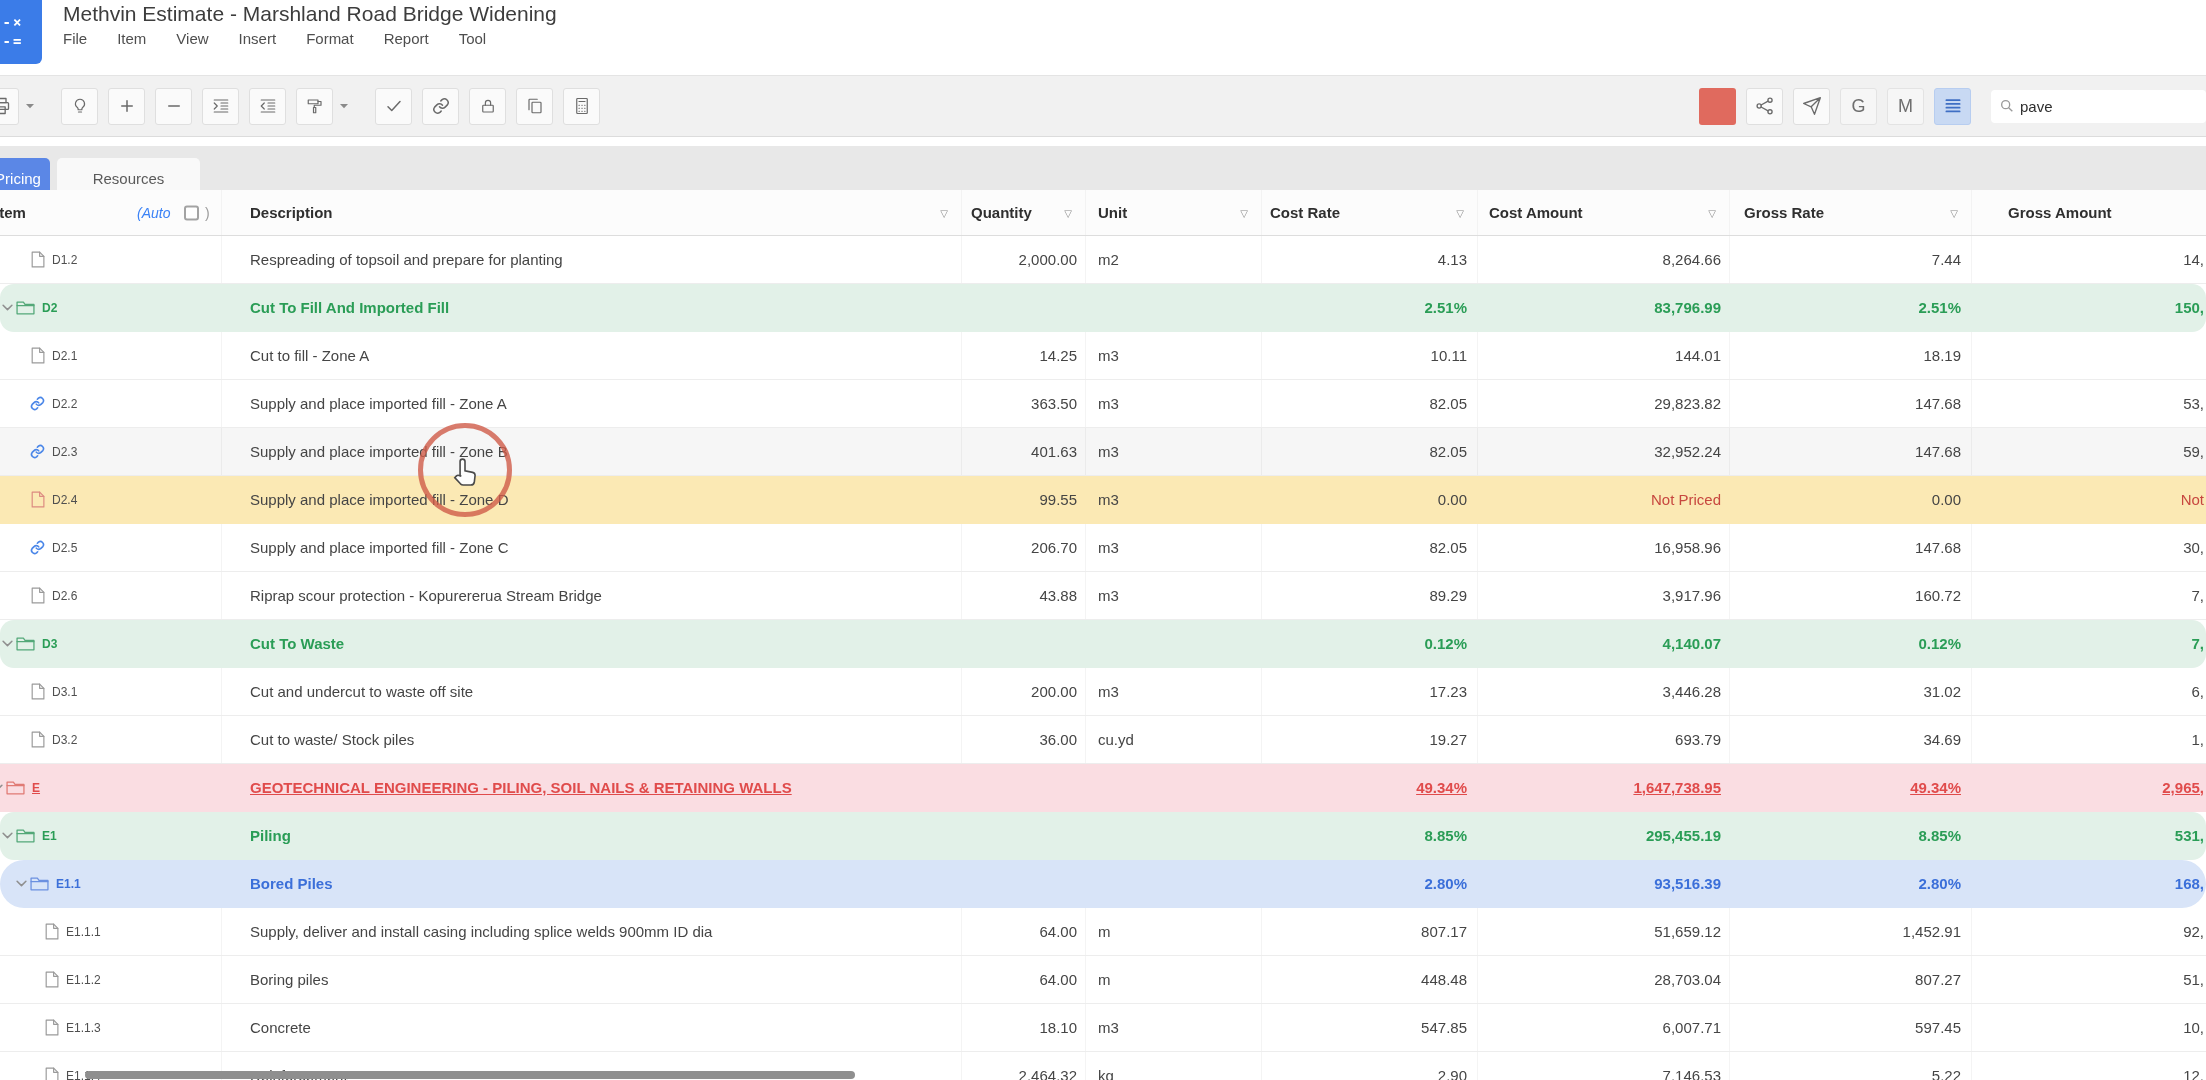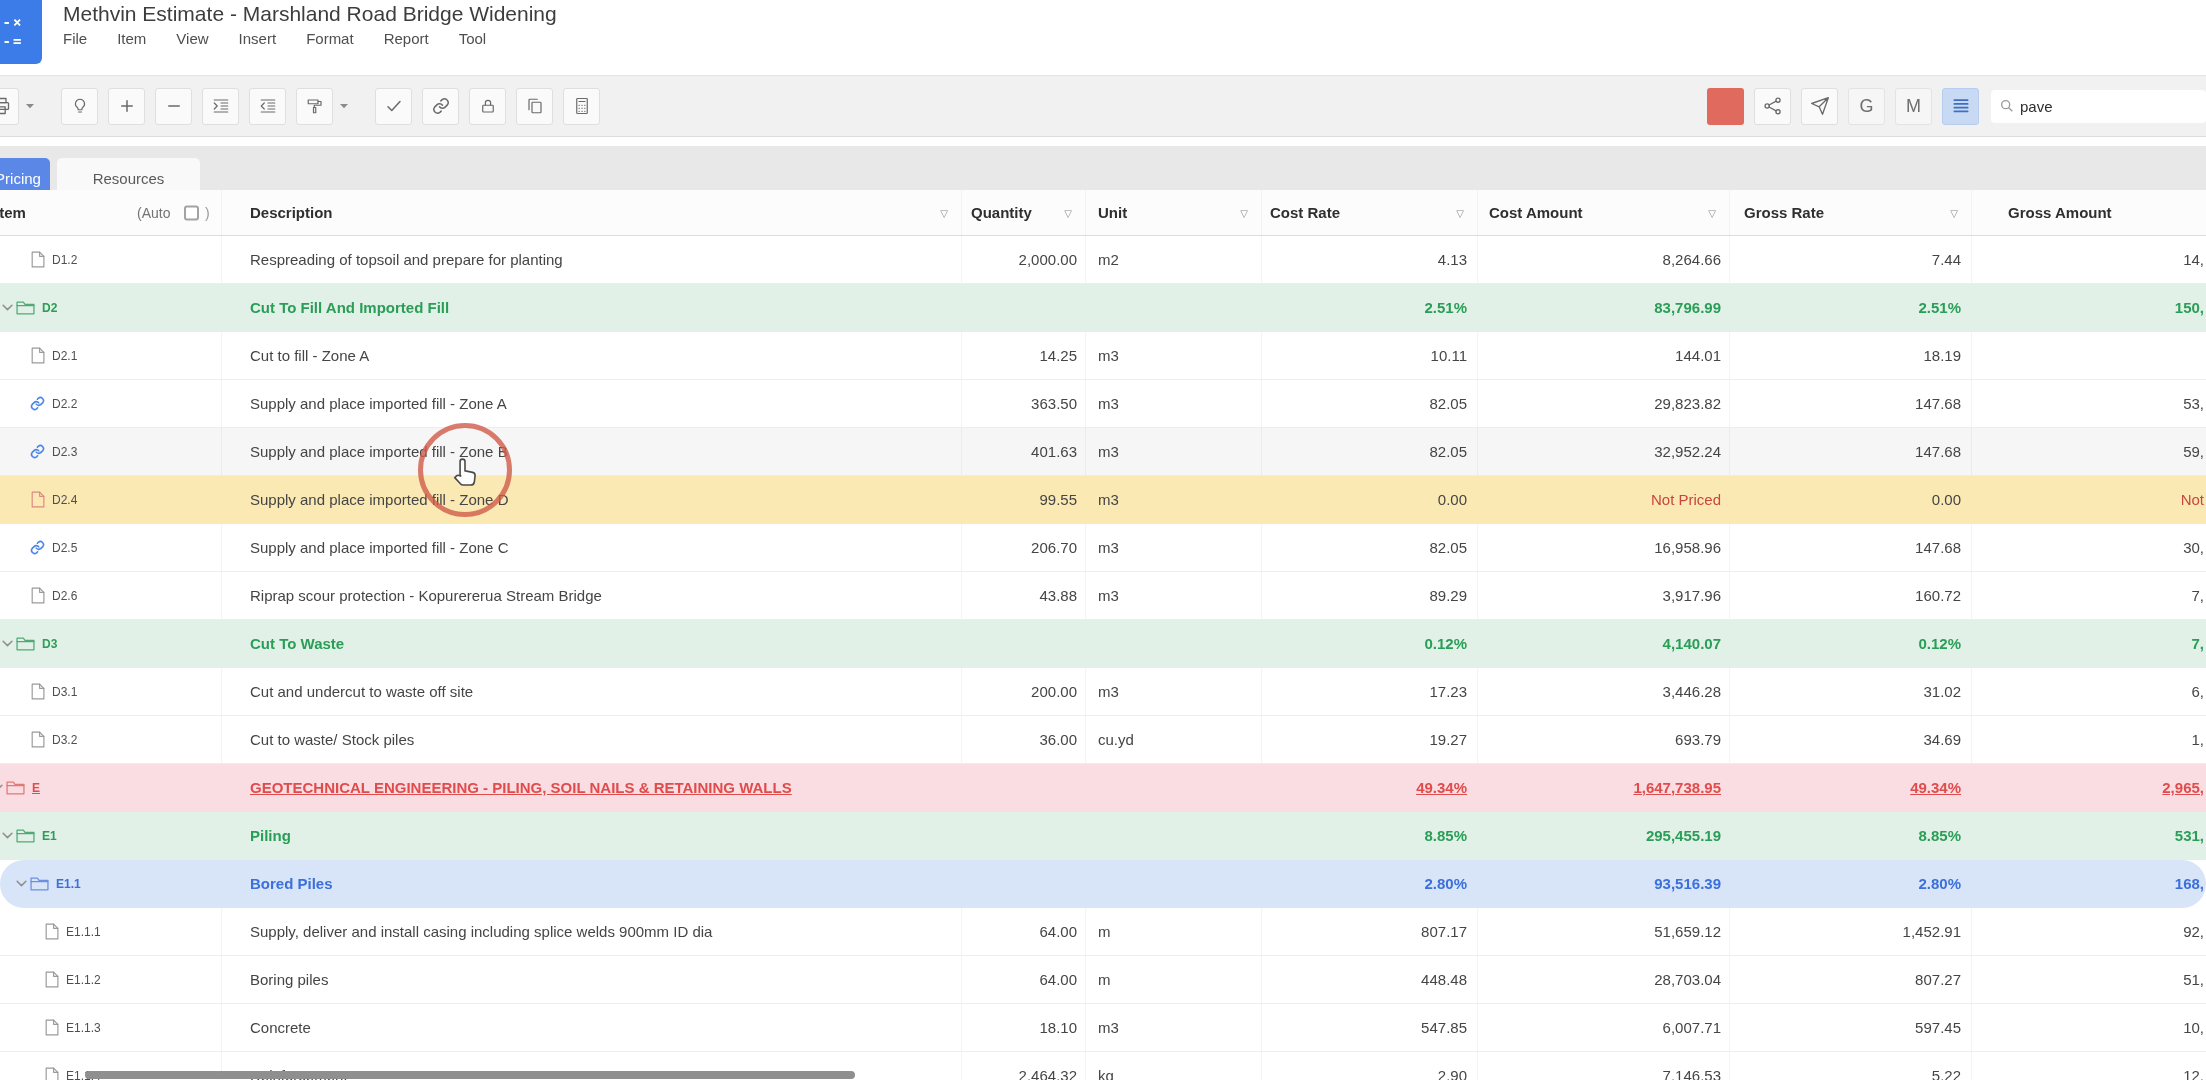--- a/index.html
+++ b/index.html
@@ -23,41 +23,41 @@
   .tbtn { flex:0 0 auto; width:37px; height:37px; background:#fafafa; border:1px solid #dfdfdf; border-radius:3px;
           display:flex; align-items:center; justify-content:center; color:#6a6a6a; margin-left:10px; }
   .tbtn.first { margin-left:-18px; }
   .tbtn svg { display:block; }
   .tcaret { flex:0 0 auto; width:18px; margin-left:2px; margin-right:12px; display:flex; justify-content:center; color:#8b8b8b; }
   .tright { margin-left:auto; display:flex; align-items:center; }
   .flag-btn { width:37px; height:37px; border-radius:3px; background:var(--flag_red,#e06a5e); margin-left:10px; }
   .tbtn.letter { font-size:18px; color:#6e6e6e; font-weight:400; background:#f6f6f6; border-color:#e3e3e3; }
   .tbtn.active-blue { background:#c8d9f3; border-color:#b7cdf0; color:#3f6fc4; }
   .searchbox { width:215px; height:33px; background:#fff; border-radius:4px; display:flex; align-items:center;
-               padding:0 8px; margin-left:12px; color:#8a8a8a; }
+               padding:0 8px; margin-left:20px; color:#8a8a8a; }
   .searchbox input { border:none; outline:none; font-size:15px; color:#2f2f2f; width:160px; background:transparent;
                      font-family:"Liberation Sans", sans-serif; margin-left:5px; }
 
   
   .tabbar { position:absolute; top:146px; left:0; right:0; height:53px; background:#e8e8e8; }
   .tab { position:absolute; bottom:0; height:41px; border-radius:5px 5px 0 0; display:flex; align-items:center;
          justify-content:center; font-size:15px; cursor:default; }
   .tab-pricing { left:-14px; width:64px; background:var(--tab_active_blue,#5b87e6); color:#fff; }
   .tab-resources { left:57px; width:143px; background:#f9f9f9; color:#5a5a5a; }
 
   
   .thead { position:absolute; top:190px; left:0; width:2206px; height:46px; background:#fcfcfc;
            border-bottom:1px solid #dddddd; display:flex; font-weight:bold; font-size:15px; color:#2f2f2f; }
   .th { position:relative; display:flex; align-items:center; border-right:1px solid rgba(0,0,0,0.035); }
   .th:last-child { border-right:none; }
   .sarr { position:absolute; right:13px; top:50%; transform:translateY(-50%); font-size:10px; color:#8a8a8a;
           font-weight:400; font-family:"DejaVu Sans", sans-serif; }
   .th-item  { width:222px; }
   .th-item .item-lbl { position:absolute; left:-5px; }
-  .auto-lbl { position:absolute; left:137px; color:#737373; font-weight:400; font-size:14px; }
+  .auto-lbl { position:absolute; left:137px; color:#3b82f6; font-weight:400; font-size:14px;font-style:italic; }
   .cbx { position:absolute; left:184px; top:50%; transform:translateY(-50%); width:15px; height:15px;
          border:2px solid #a3a3a3; border-radius:3px; background:#fff; }
   .auto-close { position:absolute; left:205px; color:#9b9b9b; font-weight:400; font-size:14px; }
   .th-desc  { width:740px; padding-left:28px; }
   .th-qty   { width:124px; padding-left:9px; }
   .th-unit  { width:176px; padding-left:12px; }
   .th-crate { width:216px; padding-left:8px; }
   .th-camt  { width:252px; padding-left:11px; }
   .th-grate { width:242px; padding-left:14px; }
   .th-gamt  { width:234px; padding-left:36px; }
@@ -72,21 +72,21 @@
   .c-desc  { width:740px; padding-left:28px; }
   .c-qty   { width:124px; justify-content:flex-end; padding-right:8px; }
   .c-unit  { width:176px; padding-left:12px; }
   .c-crate { width:216px; justify-content:flex-end; padding-right:10px; }
   .c-camt  { width:252px; justify-content:flex-end; padding-right:8px; }
   .c-grate { width:242px; justify-content:flex-end; padding-right:10px; }
   .c-gamt  { width:234px; justify-content:flex-end; padding-right:2px; }
 
   .type-item-alt { background:#f6f6f6; }
   .type-yellow   { background:var(--not_priced_yellow_bg,#fbe9b4); border-bottom-color:transparent; }
-  .type-green    { background:var(--section_green_bg,#e2f1e8); border-bottom-color:transparent; }
+  .type-green    { background:var(--section_green_bg,#e2f1e8); border-bottom-color:transparent;border-radius:14px; }
   .type-red      { background:var(--section_red_bg,#fadde2); border-bottom-color:transparent; }
   .type-blue     { background:var(--section_blue_bg,#d8e4f8); border-bottom-color:transparent;border-radius:24px; }
   .type-green .cell, .type-red .cell, .type-blue .cell, .type-yellow .cell { border-right-color:transparent; }
 
   .type-green .cell, .type-green .rid { color:var(--section_green,#2a9d56); font-weight:bold; }
   .type-blue .cell,  .type-blue .rid  { color:var(--section_blue,#3b6fd9); font-weight:bold; }
   .type-red .cell,   .type-red .rid   { color:var(--section_red,#e04b4b); font-weight:bold; }
   .type-red .cell, .type-red .rid { text-decoration:underline; }
   .red-val { color:var(--not_priced_red,#c7473f) !important; }
 

